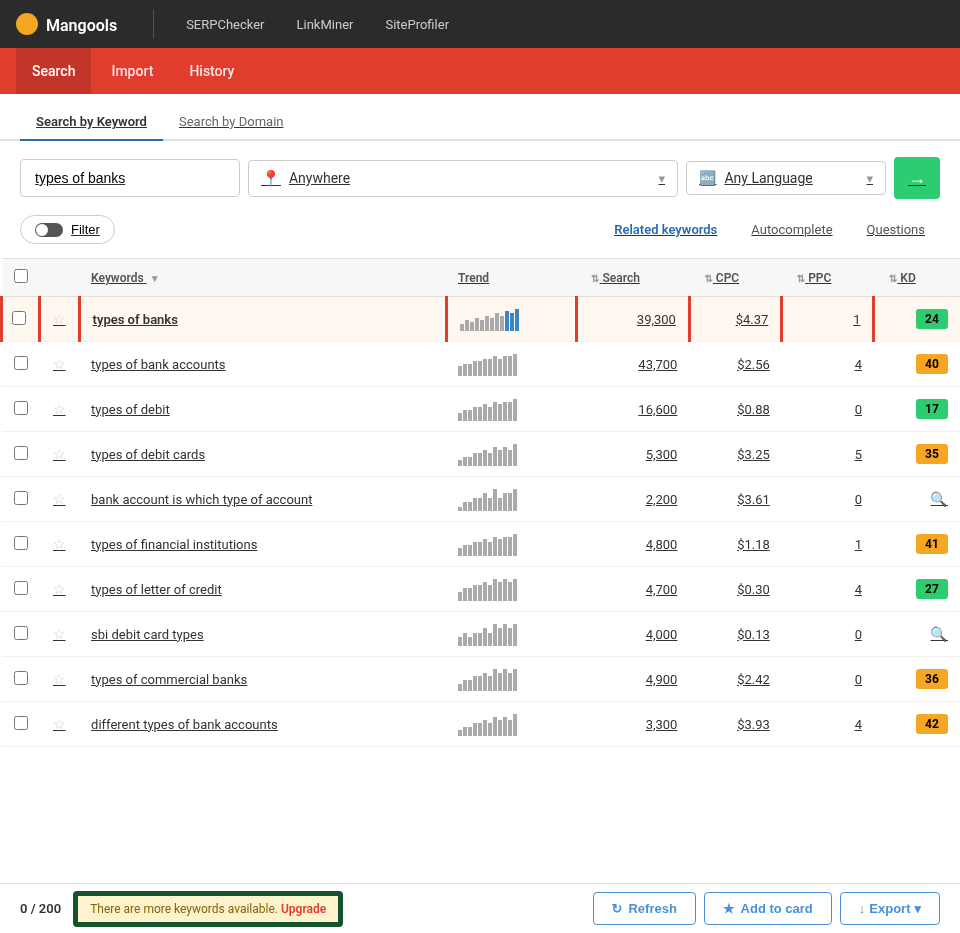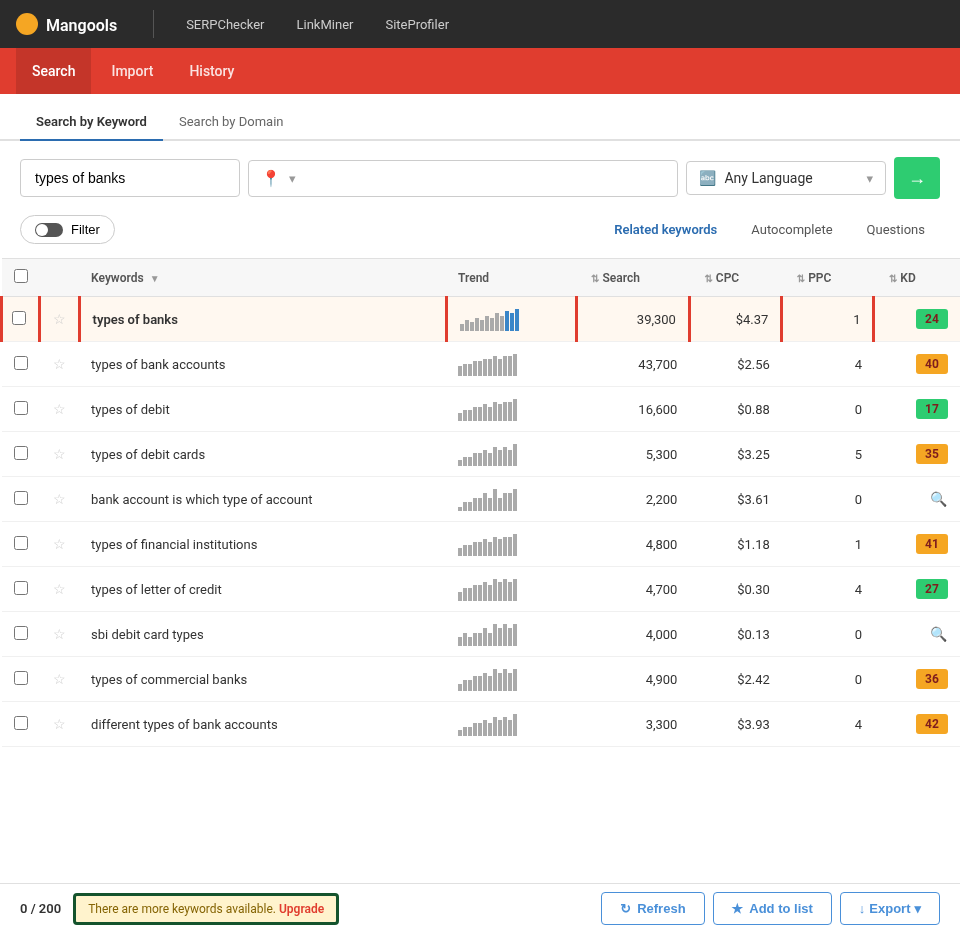--- a/index.html
+++ b/index.html
@@ -85,20 +85,21 @@
       font-weight: 700;
       padding: 1px 5px;
       margin-left: 4px;
     }
 
     
     .main {
       background: #fff;
       margin: 0;
       min-height: calc(933px - 94px);
+      text-decoration: underline;
     }
 
     
     .search-tabs {
       display: flex;
       border-bottom: 2px solid #e0e0e0;
       padding: 0 20px;
       padding-top: 12px;
     }
     .search-tab {
@@ -283,21 +284,21 @@
     }
     .trend-bar.highlight { background: #3a86c8; }
 
     
     .kd-badge {
       display: inline-block;
       padding: 3px 8px;
       border-radius: 3px;
       font-size: 12px;
       font-weight: 700;
-      color: #7f1d1d;
+      color: #000000;
       min-width: 32px;
       text-align: center;
     }
 
     .search-icon-cell { color: #999; font-size: 14px; }
 
     
     .table-wrapper {
       overflow-y: auto;
       max-height: 560px;
@@ -326,21 +327,21 @@
       align-items: center;
       gap: 12px;
     }
     .counter {
       font-size: 13px;
       font-weight: 600;
       color: #333;
     }
     .more-keywords-msg {
       background: #fff3cd;
-      border: 3px solid #14532d;
+      border: 5px solid #14532d;
       border-radius: 4px;
       padding: 6px 12px;
       font-size: 12px;
       color: #856404;
     }
     .upgrade-link {
       color: #e03d2f;
       font-weight: 600;
       cursor: pointer;
       text-decoration: none;
@@ -420,20 +421,21 @@
   <div class="search-tabs">
     <div class="search-tab active">Search by Keyword</div>
     <div class="search-tab">Search by Domain</div>
   </div>
 
   <div class="search-row">
     <input class="keyword-input" type="text" value="types of banks" style="">
 
     <div class="location-select">
       <span class="location-icon">📍</span>
+      <span class="location-text">Anywhere</span>
       <span class="location-arrow">▾</span>
     </div>
 
     <div class="language-select">
       <span class="lang-icon">🔤</span>
       <span class="lang-text">Any Language</span>
       <span class="lang-arrow">▾</span>
     </div>
 
     <button class="search-btn">
@@ -750,21 +752,21 @@
       <a class="upgrade-link">Upgrade</a>
     </div>
   </div>
   <div class="footer-right">
     <button class="footer-btn btn-refresh">
       <span>↻</span>
       <span>Refresh</span>
     </button>
     <button class="footer-btn btn-add-list">
       <span>★</span>
-      <span>Add to list</span>
+      <span>Add to card</span>
     </button>
     <button class="footer-btn btn-export">
       <span>↓</span>
       <span>Export</span>
       <span>▾</span>
     </button>
   </div>
 </div>
 
 </body></html>

